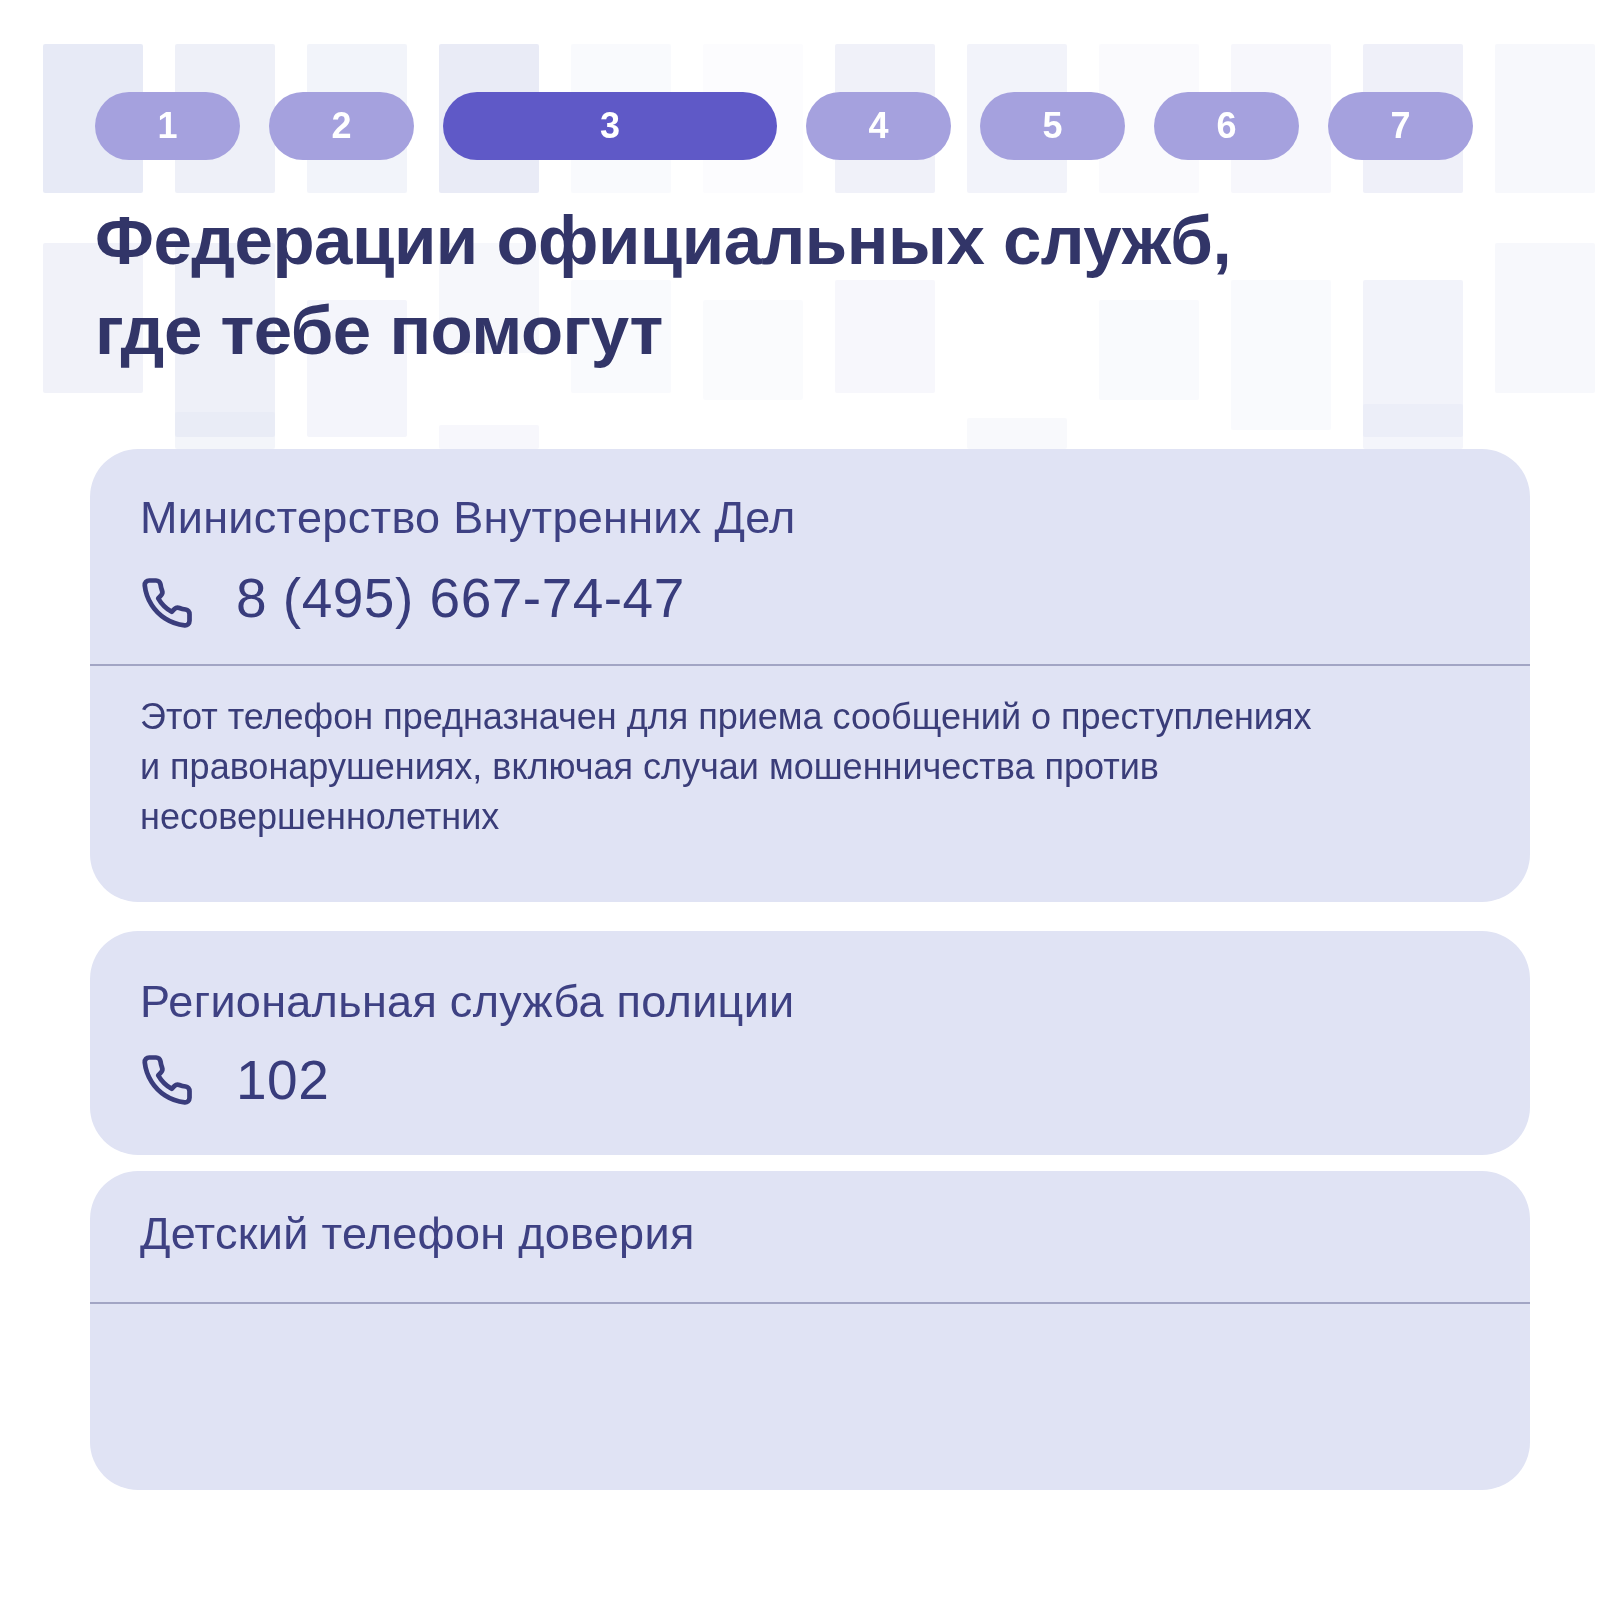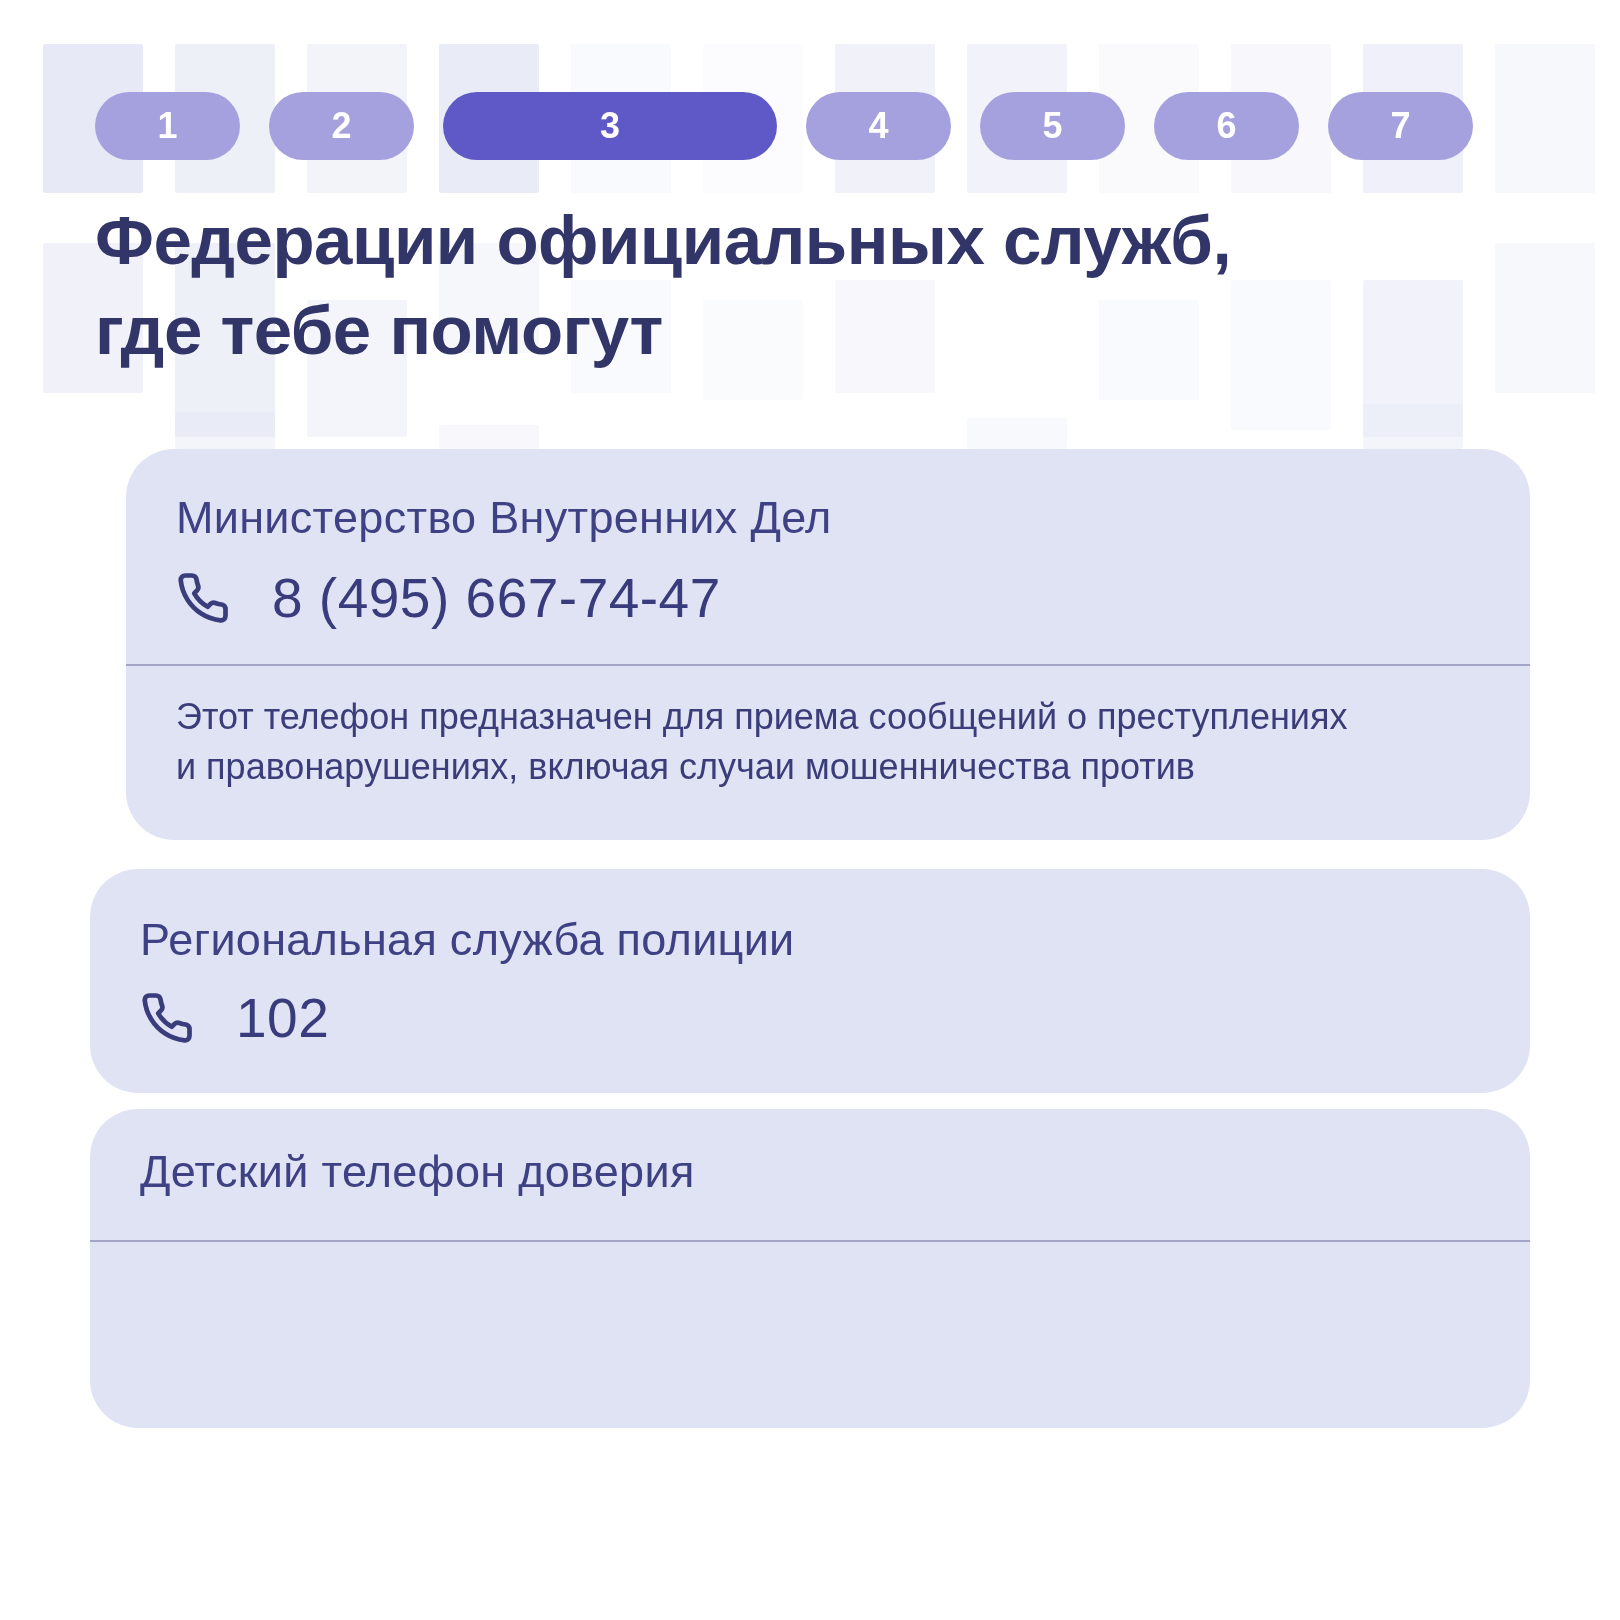--- a/index.html
+++ b/index.html
@@ -36,33 +36,33 @@
   
   .cards{position:absolute;left:90px;right:90px;top:449px;z-index:1;}
   .card{
     background:var(--card-bg,#e0e3f4);
     border-radius:48px;
     padding:0 50px;
     box-sizing:border-box;
     color:var(--text,#3e4183);
     overflow:hidden;
   }
-  .card-1{height:391px;margin-left:36px;}
+  .card-1{height:453px;}
   .card-2{height:224px;margin-top:29px;}
   .card-3{height:319px;margin-top:16px;}
   .card-name{
     font-size:45px;line-height:1.3;font-weight:500;
     letter-spacing:0.3px;color:var(--text,#3e4183);
   }
   .card-name .line{display:block;}
   .card-1 .card-name{padding-top:40px;}
   .card-2 .card-name{padding-top:42px;}
   .card-3 .card-name{padding-top:34px;}
   .phone-row{display:flex;align-items:center;margin-top:16px;}
-  .card-1 .phone-row{margin-top:18px;}
+  .card-1 .phone-row{margin-top:18px;align-items:flex-end;}
   .phone-group{display:flex;align-items:center;}
   .phone-group + .phone-group{margin-left:96px;}
   .phone-icon{width:54px;height:54px;flex:0 0 auto;display:inline-flex;}
   .phone-icon svg{width:54px;height:54px;display:block;}
   .phone-number{
     margin-left:42px;
     font-size:55px;font-weight:500;letter-spacing:0.5px;
     color:var(--num,#383c7c);white-space:nowrap;
   }
   .phone-note{
@@ -156,20 +156,21 @@
           <svg viewBox="0 0 24 24" fill="none" stroke="#3a3d7c" stroke-width="2.1" stroke-linecap="round" stroke-linejoin="round">
               <path d="M22 16.92v3a2 2 0 0 1-2.18 2 19.79 19.79 0 0 1-8.63-3.07 19.5 19.5 0 0 1-6-6 19.79 19.79 0 0 1-3.07-8.67A2 2 0 0 1 4.11 2h3a2 2 0 0 1 2 1.72 12.84 12.84 0 0 0 .7 2.81 2 2 0 0 1-.45 2.11L8.09 9.91a16 16 0 0 0 6 6l1.27-1.27a2 2 0 0 1 2.11-.45 12.84 12.84 0 0 0 2.81.7A2 2 0 0 1 22 16.92z"></path>
             </svg>
         </span>
         <span class="phone-number">8 (495) 667-74-47</span>
       </div>
       <div class="divider"></div>
       <p class="desc">
         <span class="line">Этот телефон предназначен для приема сообщений о преступлениях</span>
         <span class="line">и правонарушениях, включая случаи мошенничества против</span>
+        <span class="line">несовершеннолетних</span>
       </p>
     </section>
 
     <section class="card card-2">
       <div class="card-name">
         <span class="line">Региональная служба полиции</span>
       </div>
       <div class="phone-row">
         <span class="phone-icon">
           <svg viewBox="0 0 24 24" fill="none" stroke="#3a3d7c" stroke-width="2.1" stroke-linecap="round" stroke-linejoin="round">

